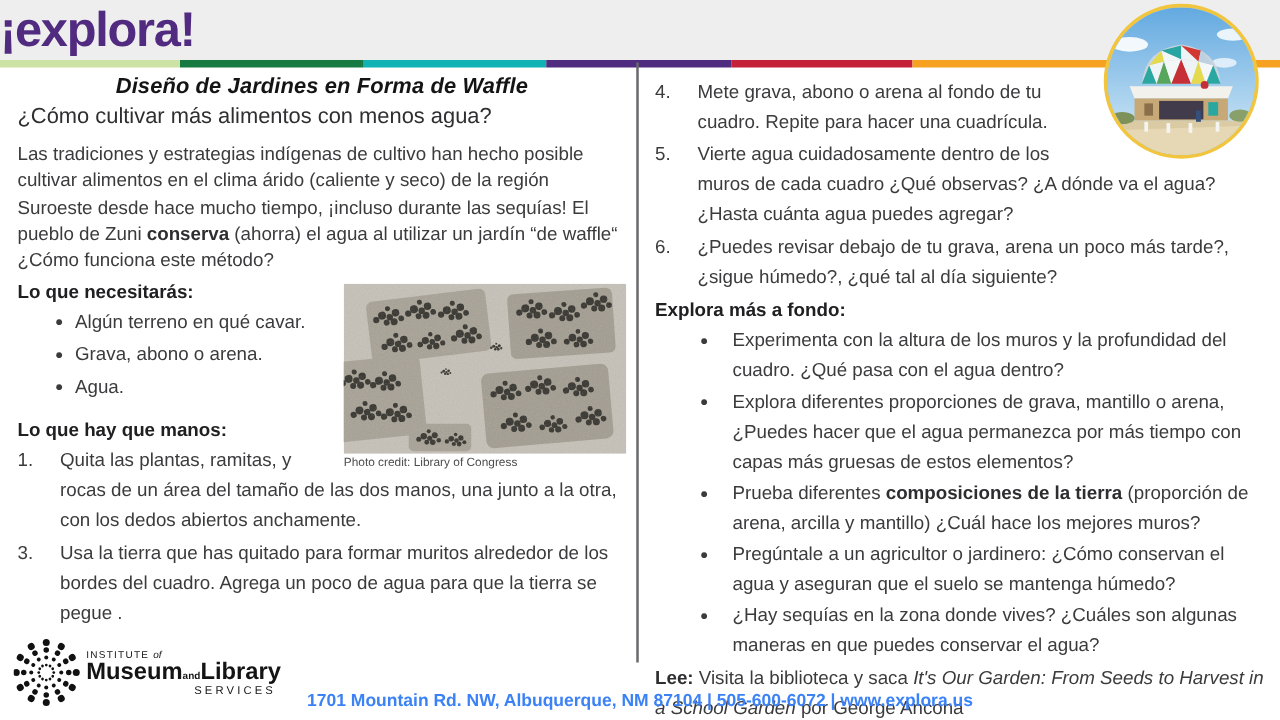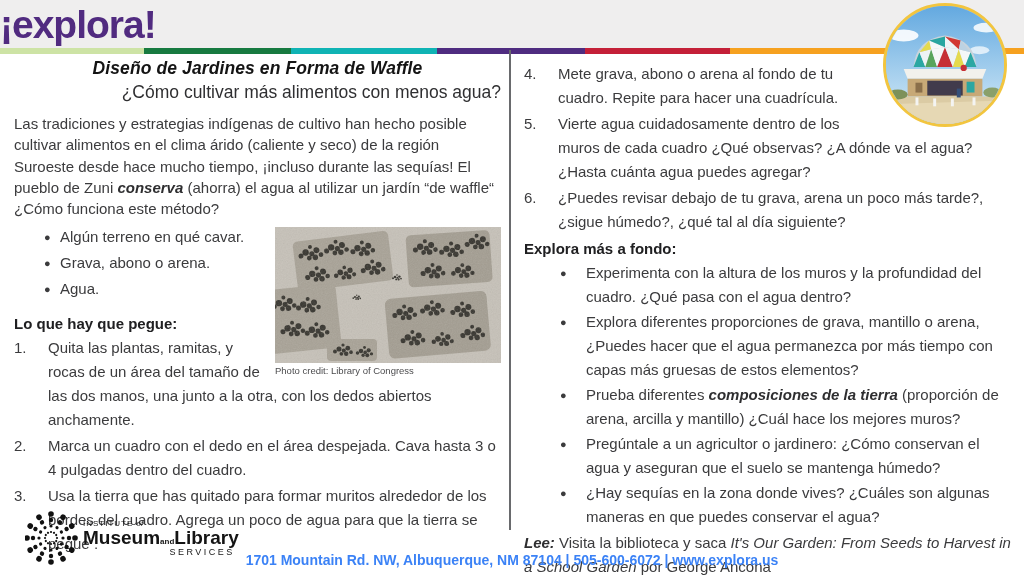--- a/index.html
+++ b/index.html
@@ -23,44 +23,44 @@
   .dome-circle {
     position:absolute; top:3px; left:883px; width:124px; height:124px;
     border-radius:50%; border:3px solid #f2c53f; overflow:hidden; z-index:5; background:#9ec9e8;
   }
   .dome-circle svg { display:block; width:118px; height:118px; }
   
   .divider { position:absolute; left:509px; top:50px; width:2px; height:480px; background:#696a6d; }
   .col-left  { position:absolute; left:14px;  top:58px; width:487px; }
   .col-right { position:absolute; left:524px; top:62px; width:488px; }
   .title    { text-align:center; font-weight:bold; font-size:17.5px; color:#141414; letter-spacing:.1px;font-style:italic; }
-  .subtitle { text-align:right; font-size:17.5px; color:#2f2f31; margin-top:3px; margin-bottom:10px; }
+  .subtitle { text-align:left; font-size:17.5px; color:#2f2f31; margin-top:3px; margin-bottom:10px; }
   .intro { line-height:1.42; margin-bottom:6px; }
-  b { color:#2e2e30;font-style:italic; }
+  b { color:#2e2e30; }
   
   .garden-fig { float:right; width:226px; margin:2px 0 2px 10px; }
   .garden-fig svg { display:block; width:226px; height:136px; }
   .photo-credit { font-size:9.5px; color:#4c4c4e; margin-top:2px; }
   .sec-heading { font-weight:bold; color:#202022; margin:6px 0 4px 0; }
   .steps-heading { margin-top:14px; }
   
   ul.bullets { list-style:none; }
   ul.bullets li { padding-left:46px; text-indent:-16px; line-height:1.6; margin-bottom:2px; }
   ul.bullets li::before { content:"\25CF"; display:inline-block; width:16px; text-indent:0; font-size:11px; vertical-align:1px; }
   ul.bullets.wide li { padding-left:62px; text-indent:-26px; margin-bottom:1px; }
   ul.bullets.wide li::before { width:26px; }
   
   ol.steps { list-style:none; }
   ol.steps li { padding-left:34px; text-indent:-34px; line-height:1.6; margin-bottom:2px; }
   ol.steps .num { display:inline-block; width:34px; text-indent:0; }
   
   .circle-spacer { float:right; width:130px; height:62px; }
   .lee { line-height:1.6; margin-top:2px; }
   
-  .imls { position:absolute; left:25px; bottom:4px; display:flex; align-items:center; z-index:6; }
+  .imls { position:absolute; left:11px; bottom:4px; display:flex; align-items:center; z-index:6; }
   .imls svg { width:56px; height:68px; }
   .imls-text { color:#141414; margin-left:2px; }
   .imls-line1 { font-size:8px; letter-spacing:1px; }
   .imls-line1 i { letter-spacing:0; text-transform:none; }
   .imls-line2 { font-size:19px; font-weight:bold; line-height:1; }
   .imls-and { font-size:8px; font-weight:bold; vertical-align:0px; }
   .imls-line3 { font-size:9px; letter-spacing:2.5px; text-align:right; padding-right:4px; }
   .footer-address {
     position:absolute; left:0; bottom:8px; width:1024px; text-align:center;
     font-weight:bold; color:#3b82f6; font-size:14px;
@@ -190,30 +190,30 @@
       <rect x="52" y="112" width="50" height="22" rx="4" fill="#a8a296"></rect>
       <use href="#cl" transform="translate(64,122) scale(.8)"></use>
         <use href="#cl" transform="translate(86,124) scale(.7)"></use>
       <use href="#cl" transform="translate(120,50) scale(.4)"></use>
         <use href="#cl" transform="translate(80,70) scale(.35)"></use>
       <rect width="226" height="136" filter="url(#grain)" opacity="0.18"></rect>
     </svg>
     <div class="photo-credit">Photo credit: Library of Congress</div>
   </div>
 
+  <div class="sec-heading">Lo que necesitarás:</div>
   <ul class="bullets">
     <li>Algún terreno en qué cavar.</li>
     <li>Grava, abono o arena.</li>
     <li>Agua.</li>
   </ul>
 
-  <div class="sec-heading steps-heading">Lo que hay que pegue:</div>
+  <div class="sec-heading steps-heading">Lo que hay que manos:</div>
   <ol class="steps">
     <li><span class="num">1.</span><span>Quita las plantas, ramitas, y rocas de un área del tamaño de las dos manos, una junto a la otra, con los dedos abiertos anchamente.</span></li>
-    <li><span class="num">2.</span><span>Marca un cuadro con el dedo en el área despejada. Cava hasta 3 o 4 pulgadas dentro del cuadro.</span></li>
     <li><span class="num">3.</span><span>Usa la tierra que has quitado para formar muritos alrededor de los bordes del cuadro. Agrega un poco de agua para que la tierra se pegue .</span></li>
   </ol>
 </div>
 
 <div class="col-right">
   <div class="circle-spacer"></div>
   <ol class="steps">
     <li><span class="num">4.</span><span>Mete grava, abono o arena al fondo de tu cuadro. Repite para hacer una cuadrícula.</span></li>
     <li><span class="num">5.</span><span>Vierte agua cuidadosamente dentro de los muros de cada cuadro ¿Qué observas? ¿A dónde va el agua? ¿Hasta cuánta agua puedes agregar?</span></li>
     <li><span class="num">6.</span><span>¿Puedes revisar debajo de tu grava, arena un poco más tarde?, ¿sigue húmedo?, ¿qué tal al día siguiente?</span></li>

